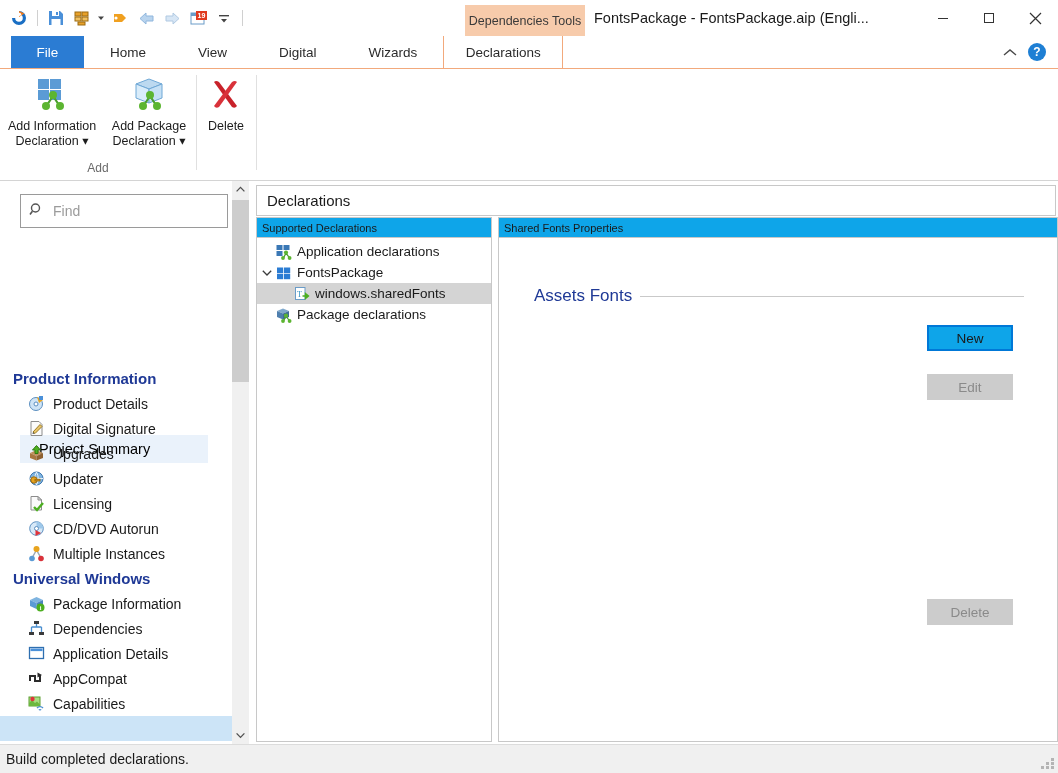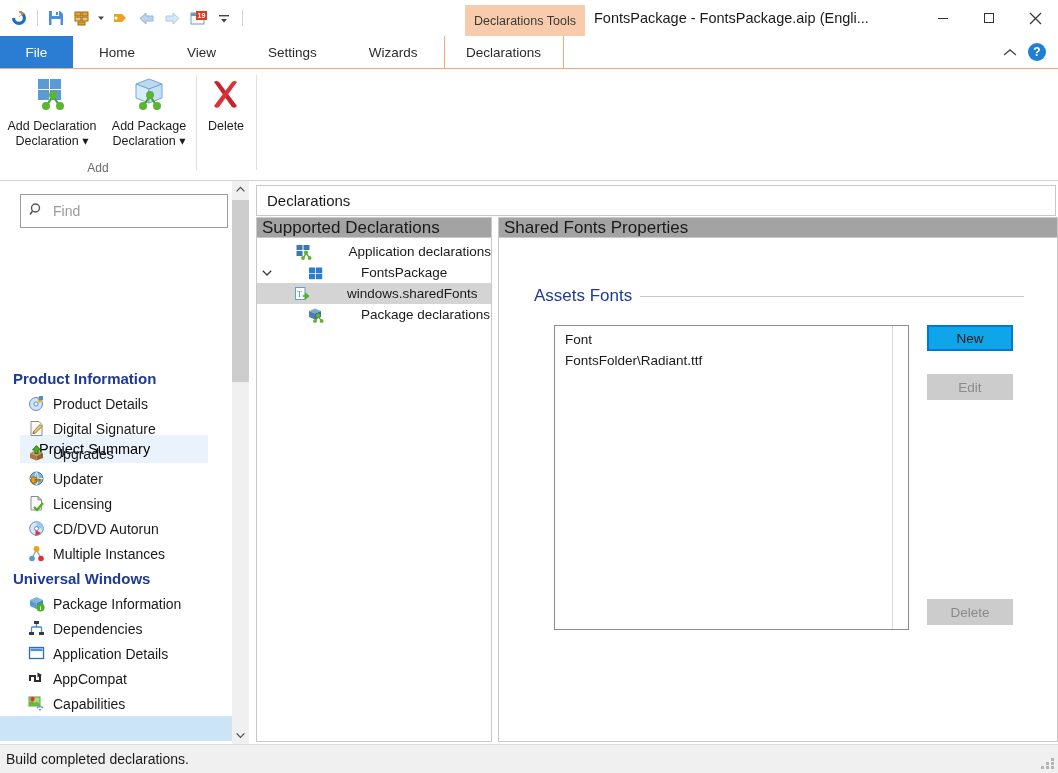--- a/index.html
+++ b/index.html
@@ -67,21 +67,21 @@
     display: flex; align-items: stretch;
   }
   .tab {
     padding: 0 26px; height: 32px;
     display: flex; align-items: center; justify-content: center;
     font-size: 13.5px; color: #2b2b2b;
     cursor: pointer; white-space: nowrap;
   }
   .tab.file {
     background: #2b7cd3; color: #ffffff;
-    width: 73px; padding: 0;
+    width: 73px; padding: 0; margin-left: 11px;
   }
   .tab.active-contextual {
     background: #ffffff;
     border-left: 1px solid #f2a97c;
     border-right: 1px solid #f2a97c;
     color: #2b2b2b;
     width: 120px; padding: 0;
     margin-left: 0;
   }
   .tab-spacer { flex: 1; }
@@ -195,28 +195,27 @@
   }
   .panes { position: absolute; left: 6px; top: 36px; width: 802px; height: 527px; }
 
   .tree-pane {
     position: absolute; left: 0; top: 0; width: 236px; height: 525px;
     border: 1px solid #c8c8c8; background: #ffffff;
   }
   .pane-title {
     height: 20px; border-bottom: 1px solid #c8c8c8;
     display: flex; align-items: center; padding-left: 5px;
-    font-size: 17px; color: #1a1a1a; background: #a3a3a3;
+    font-size: 11px; color: #1a1a1a; background: #0ea5e9;
   }
   .tree { padding-top: 3px; }
   .tree-node {
     height: 21px; display: flex; align-items: center;
     font-size: 13.5px; color: #1a1a1a; cursor: pointer;
     white-space: nowrap;
-    gap: 32px;
   }
   .tree-node.selected { background: #d4d4d4; }
   .tw { width: 16px; height: 21px; display:flex; align-items:center; justify-content:center; }
   .tree-ico { width: 18px; height: 18px; display:flex; align-items:center; justify-content:center; margin-right: 4px; }
 
   .prop-pane {
     position: absolute; left: 242px; top: 0; width: 560px; height: 525px;
     border: 1px solid #c8c8c8; background: #ffffff;
   }
   .prop-body { position: relative; height: 504px; }
@@ -352,21 +351,21 @@
       <div class="qat-btn">
         <svg width="14" height="14" viewBox="0 0 14 14">
           <rect x="2" y="4" width="10" height="1.4" fill="#444"></rect>
           <path d="M4 8h6l-3 3.5z" fill="#444"></path>
         </svg>
       </div>
 
       <div class="qat-sep"></div>
     </div>
 
-    <div class="contextual-tab-header">Declarations Tools</div>
+    <div class="contextual-tab-header">Dependencies Tools</div>
 
     <div class="win-title">FontsPackage - FontsPackage.aip (Engli...</div>
 
     <div class="wincontrols">
       <div class="wc">
         <svg width="12" height="12" viewBox="0 0 12 12">
             <rect x="1" y="6" width="10" height="1" fill="#333"></rect>
           </svg>
       </div>
       <div class="wc">
@@ -379,21 +378,21 @@
           <path d="M1 1 L12 12 M12 1 L1 12" stroke="#333" stroke-width="1.2" fill="none"></path>
         </svg>
       </div>
     </div>
   </div>
 
   <div class="tabstrip">
     <div class="tab file">File</div>
     <div class="tab">Home</div>
     <div class="tab">View</div>
-    <div class="tab">Settings</div>
+    <div class="tab">Digital</div>
     <div class="tab">Wizards</div>
     <div class="tab active-contextual">Declarations</div>
     <div class="tab-spacer"></div>
     <div class="ribbon-right">
       <span class="collapse-chev">
         <svg width="14" height="9" viewBox="0 0 14 9">
             <path d="M1 7 L7 2 L13 7" stroke="#4a4a4a" stroke-width="1.4" fill="none"></path>
           </svg>
       </span>
       <span class="help-btn">?</span>
@@ -412,21 +411,21 @@
               <rect x="18" y="3" width="11" height="10" fill="#5b9bd5"></rect>
               <rect x="6" y="14" width="11" height="10" fill="#5b9bd5"></rect>
               <rect x="18" y="14" width="11" height="10" fill="#5b9bd5"></rect>
               <path d="M21 20 L15 29 M21 20 L27 29" stroke="#4a9e2f" stroke-width="2.2" fill="none"></path>
               <circle cx="21" cy="19" r="4" fill="#5cb531"></circle>
               <circle cx="14" cy="30" r="4" fill="#5cb531"></circle>
               <circle cx="28" cy="30" r="4" fill="#5cb531"></circle>
             </svg>
           </span>
           <span class="lbl">
-            <span>Add Declaration</span><br>
+            <span>Add Information</span><br>
             <span>Declaration</span><span> ▾</span>
           </span>
         </div>
 
         <div class="big-btn" style="width:92px">
           <span class="ico">
             <svg width="40" height="38" viewBox="0 0 40 38">
               <path d="M7 8 L20 3 L33 8 L20 13 Z" fill="#bcd9f0" stroke="#6fa8d6"></path>
               <path d="M7 8 L7 22 L20 27 L20 13 Z" fill="#d9ecfa" stroke="#6fa8d6"></path>
               <path d="M33 8 L33 22 L20 27 L20 13 Z" fill="#c5e0f5" stroke="#6fa8d6"></path>
@@ -723,25 +722,20 @@
       <div class="prop-pane">
         <div class="pane-title">Shared Fonts Properties</div>
 
         <div class="prop-body">
 
           <div class="section-head">
             <span class="t">Assets Fonts</span>
             <span class="rule"></span>
           </div>
 
-          <div class="listbox">
-            <div class="lb-head">Font</div>
-            <div class="lb-row">FontsFolder\Radiant.ttf</div>
-            <div class="lb-scroll"></div>
-          </div>
 
           <div class="btn primary">New</div>
           <div class="btn edit disabled">Edit</div>
           <div class="btn del disabled">Delete</div>
         </div>
       </div>
     </div>
   </div>
 
   <div class="statusbar">

